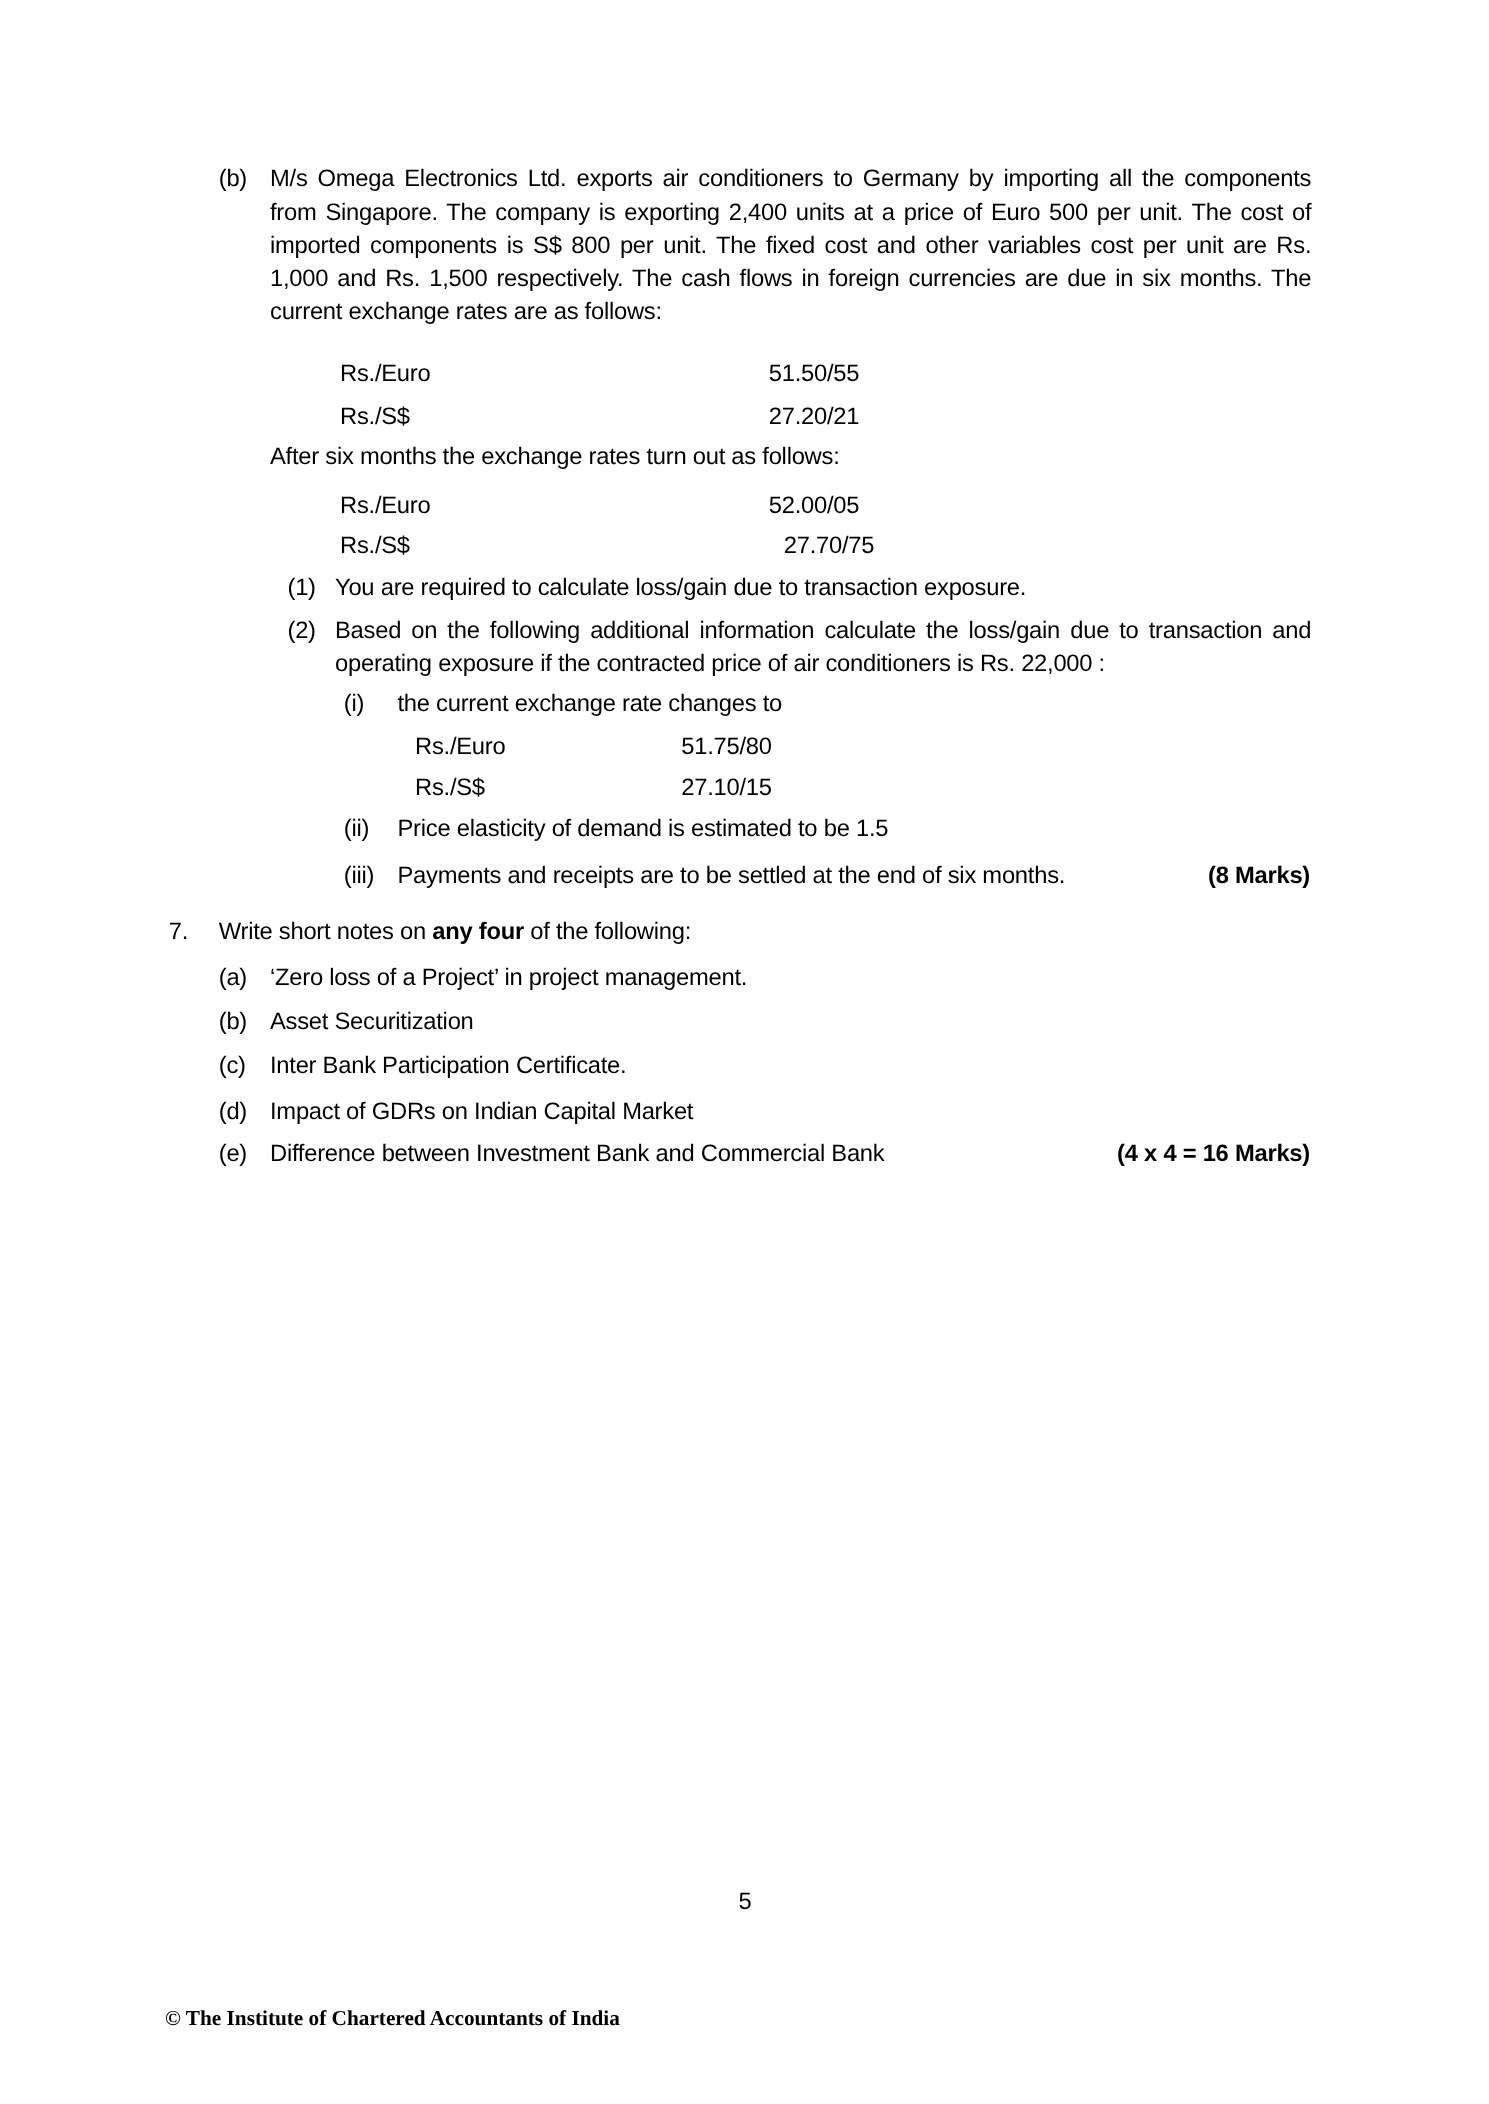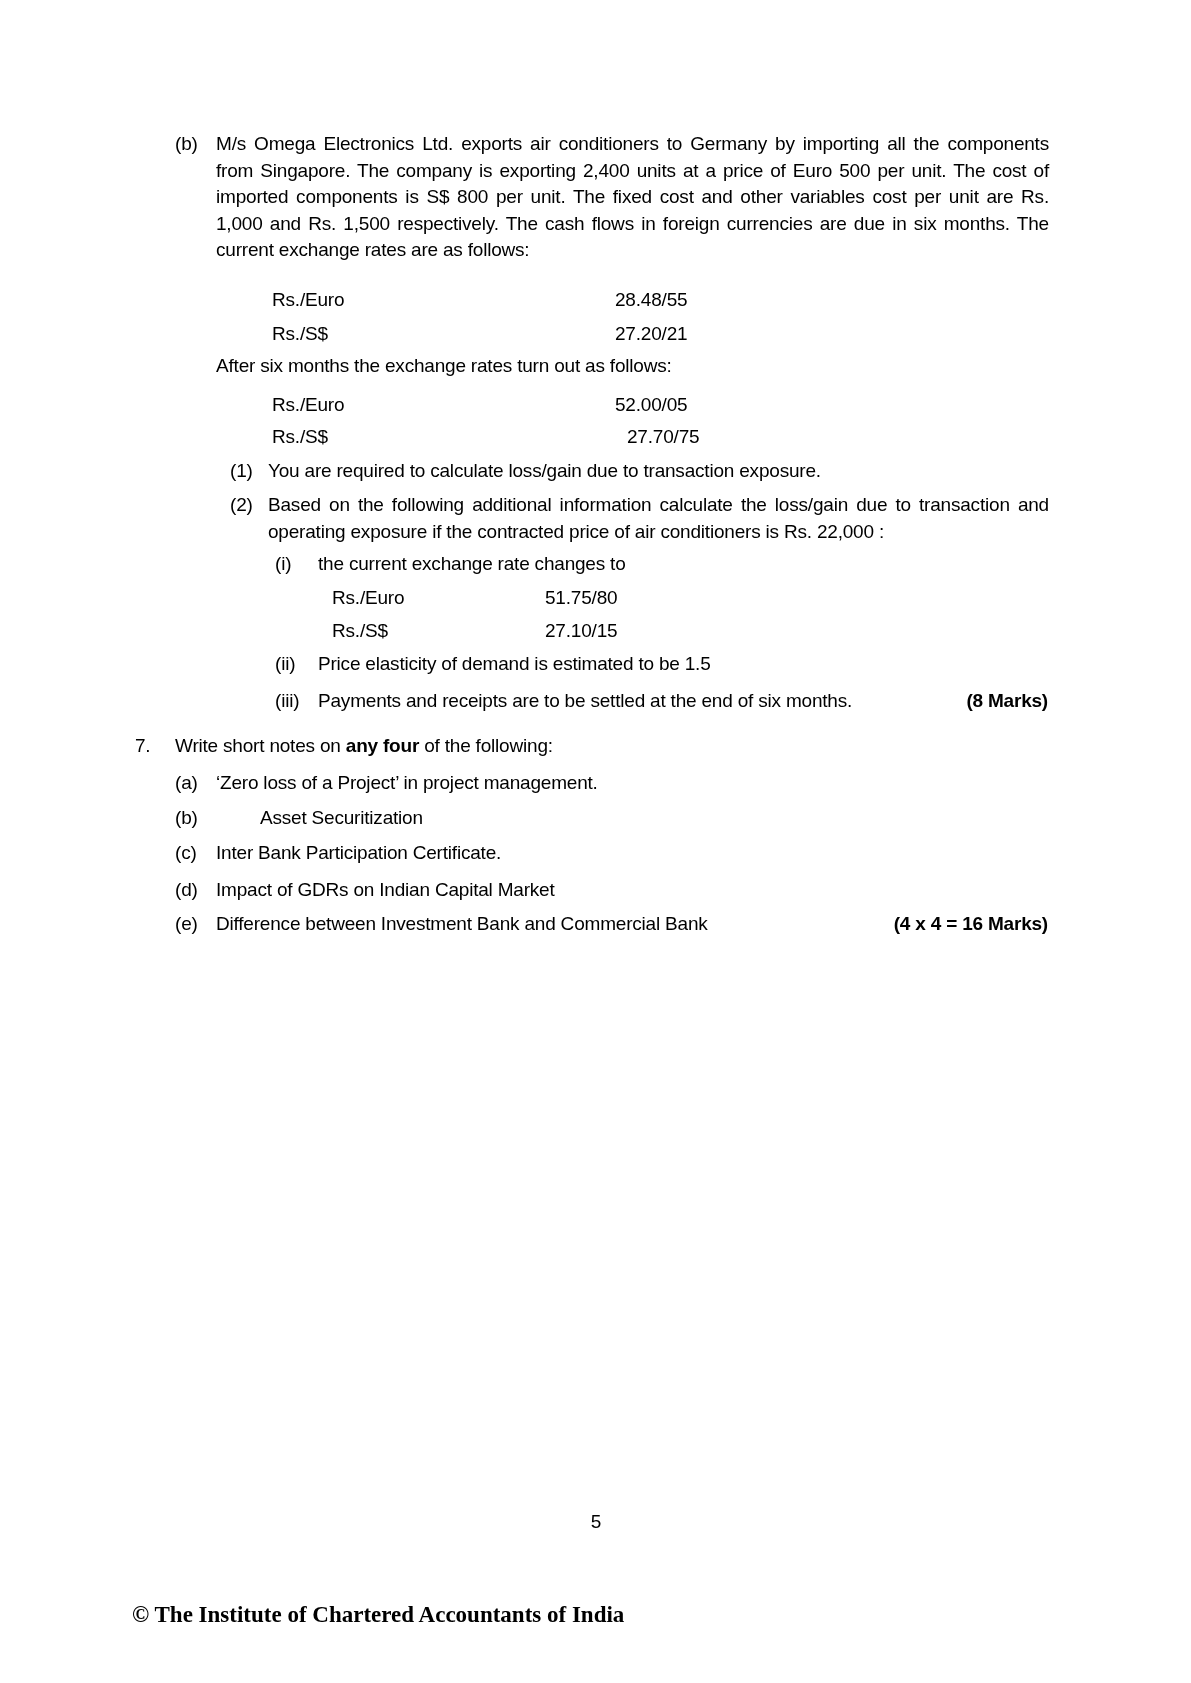--- a/index.html
+++ b/index.html
@@ -17,36 +17,36 @@
     line-height: 26.5px;
     letter-spacing: -0.2px;
     white-space: pre-wrap;
   }
   .just { text-align: justify; }
   .b { font-weight: bold; }
   .marks { text-align: center; }
   .footer {
     font-family: "Liberation Serif", serif;
     font-weight: bold;
-    font-size: 23px;
+    font-size: 17px;
     line-height: 24px;
     letter-spacing: 0;
   }
   .nowrap { white-space: nowrap; }
 </style>
 </head>
 <body>
 
 <div>
 
   <span class="abs t" style="left:175px; top:131px;">(b)</span>
   <div class="abs t just" style="left:216px; top:131px; width:833px;">M/s Omega Electronics Ltd. exports air conditioners to Germany by importing all the components from Singapore. The company is exporting 2,400 units at a price of Euro 500 per unit. The cost of imported components is S$ 800 per unit. The fixed cost and other variables cost per unit are Rs. 1,000 and Rs. 1,500 respectively. The cash flows in foreign currencies are due in six months. The current exchange rates are as follows:</div>
 
   <div class="abs t nowrap" style="left:272px; top:287px;">Rs./Euro</div>
-  <div class="abs t nowrap" style="left:615px; top:287px;">28.48/55</div>
+  <div class="abs t nowrap" style="left:615px; top:287px;">51.50/55</div>
   <div class="abs t nowrap" style="left:272px; top:321px;">Rs./S$</div>
   <div class="abs t nowrap" style="left:615px; top:321px;">27.20/21</div>
 
   <div class="abs t nowrap" style="left:216px; top:353px;">After  six months the exchange rates turn out as follows:</div>
 
   <div class="abs t nowrap" style="left:272px; top:392px;">Rs./Euro</div>
   <div class="abs t nowrap" style="left:615px; top:392px;">52.00/05</div>
   <div class="abs t nowrap" style="left:272px; top:424px;">Rs./S$</div>
   <div class="abs t nowrap" style="left:615px; top:424px;margin-left:12px;">27.70/75</div>
 
@@ -71,21 +71,21 @@
   <div class="abs t" style="left:318px; top:688px; width:600px;">Payments and receipts are to be settled at the end of six months.</div>
   <div class="abs t b marks nowrap" style="right:143px; top:688px;">(8 Marks)</div>
 
   <span class="abs t" style="left:135px; top:733px;">7.</span>
   <div class="abs t nowrap" style="left:175px; top:733px;"><span>Write short notes on </span><span class="b">any four</span><span> of the following:</span></div>
 
   <span class="abs t" style="left:175px; top:770px;">(a)</span>
   <div class="abs t" style="left:216px; top:770px; width:833px;">‘Zero loss of a Project’ in project management.</div>
 
   <span class="abs t" style="left:175px; top:805px;">(b)</span>
-  <div class="abs t" style="left:216px; top:805px; width:833px;margin-left:44px;">Asset Securitization</div>
+  <div class="abs t" style="left:216px; top:805px; width:833px;">Asset Securitization</div>
 
   <span class="abs t" style="left:175px; top:840px;">(c)</span>
   <div class="abs t" style="left:216px; top:840px; width:833px;">Inter Bank Participation Certificate.</div>
 
   <span class="abs t" style="left:175px; top:877px;">(d)</span>
   <div class="abs t" style="left:216px; top:877px; width:833px;">Impact of GDRs on Indian Capital Market</div>
 
   <span class="abs t" style="left:175px; top:911px;">(e)</span>
   <div class="abs t" style="left:216px; top:911px; width:600px;">Difference between Investment Bank and Commercial Bank</div>
   <div class="abs t b marks nowrap" style="right:143px; top:911px;">(4 x 4 = 16 Marks)</div>

